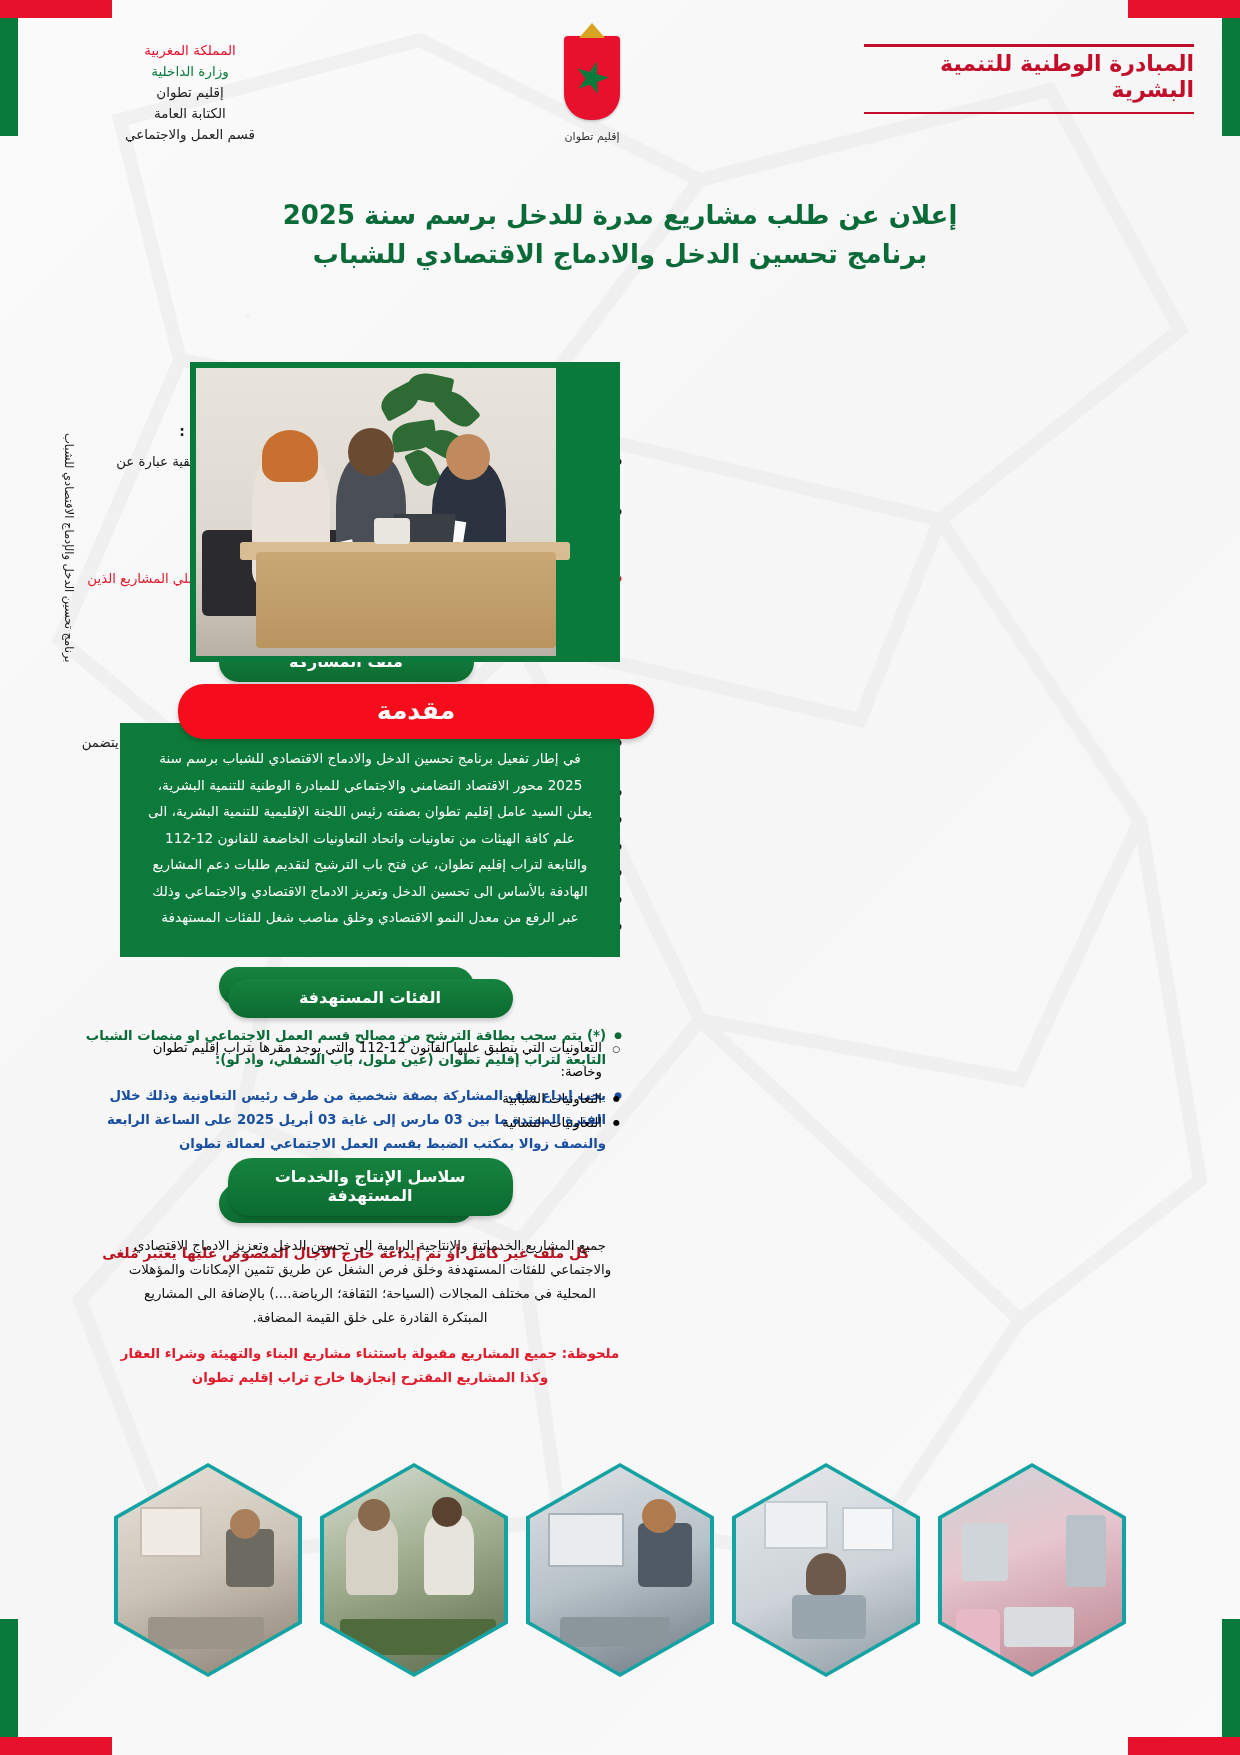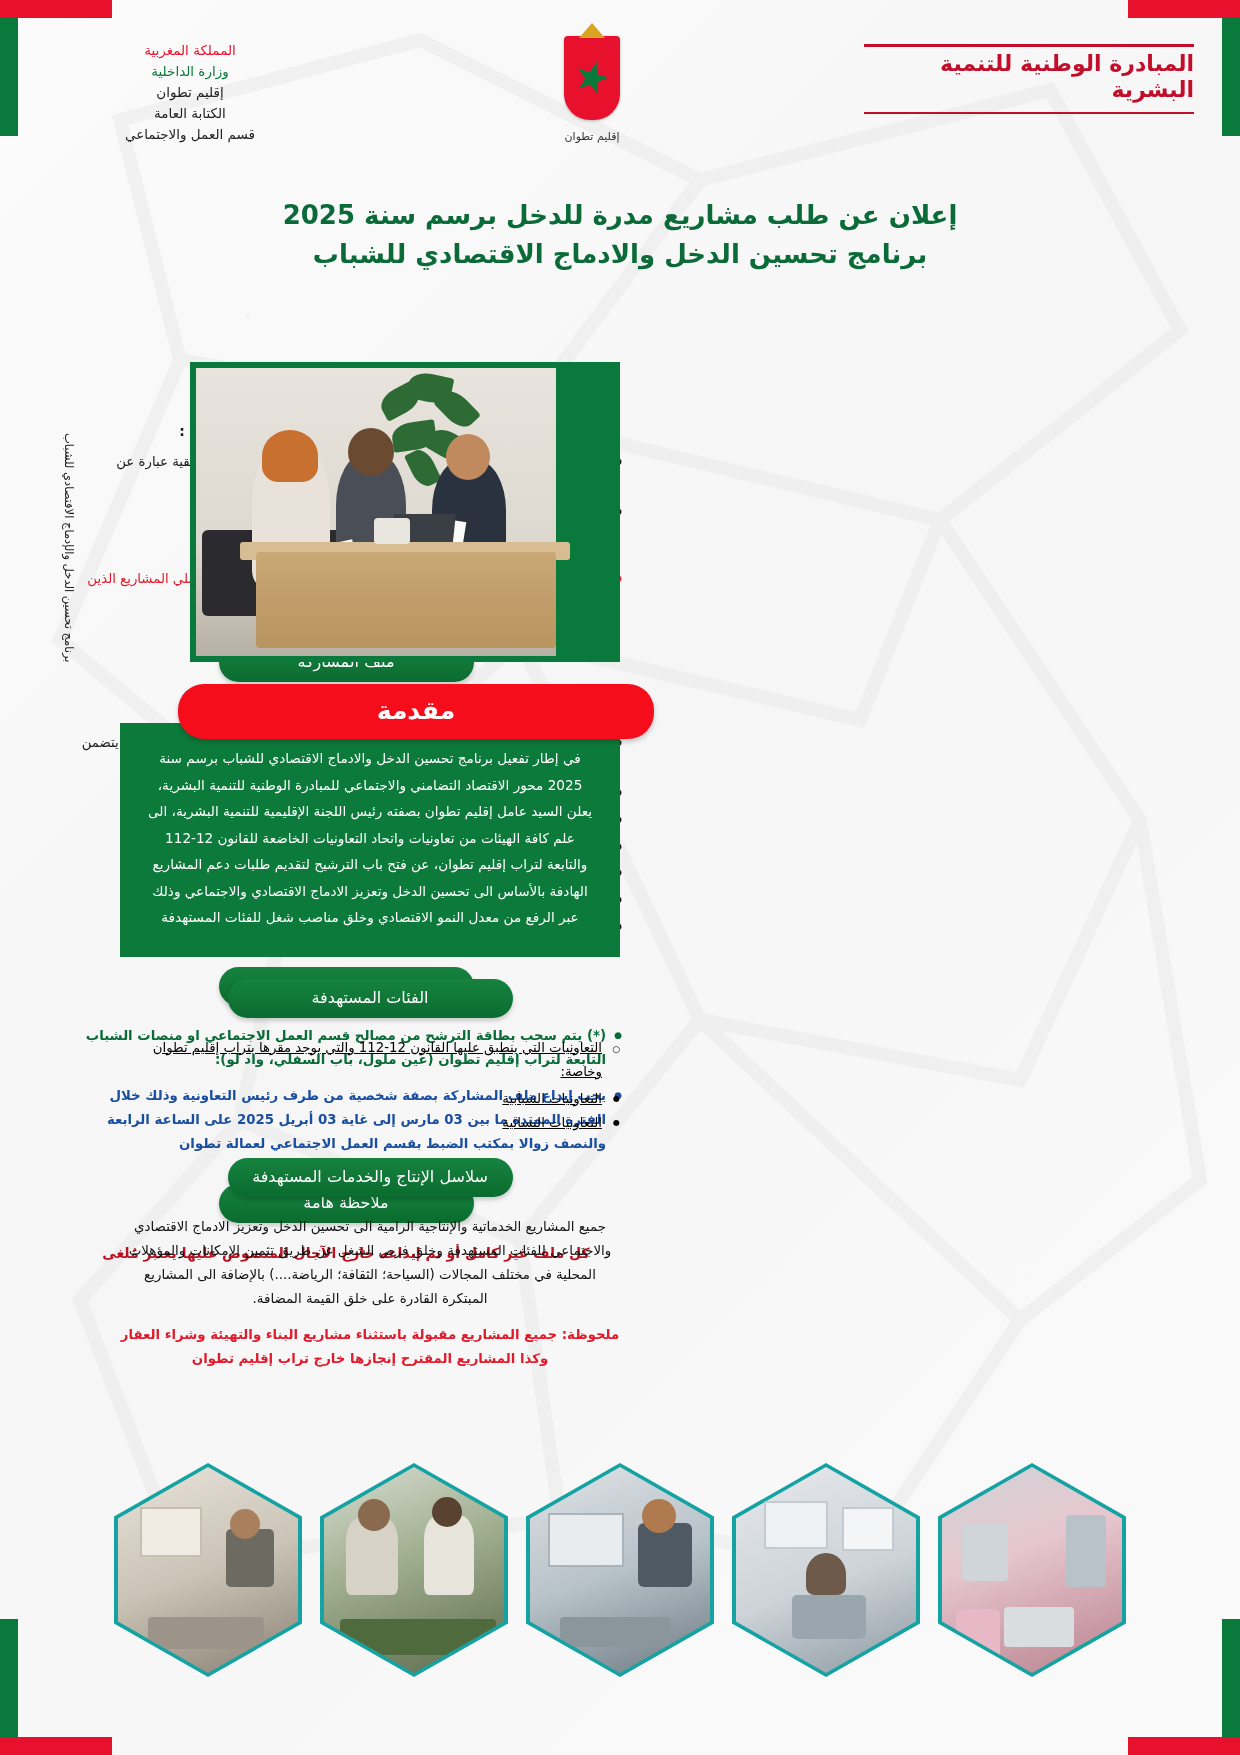--- a/index.html
+++ b/index.html
@@ -131,21 +131,21 @@
 
   
   .col-left  { position: absolute; top: 362px; right: 618px; width: 552px; }
   .col-right { position: absolute; top: 362px; left: 120px;  width: 500px; }
 
   
   .pill {
     background: linear-gradient(180deg, #16833f 0%, #0b6b30 100%);
     color: #ffffff;
     font-size: 16px;
-    font-weight: normal;
+    font-weight: bold;
     text-align: center;
     border-radius: 24px;
     padding: 9px 20px 11px;
     width: 255px;
     margin: 0 auto 18px;
     box-shadow: 0 3px 4px rgba(0,0,0,0.18);
   }
   .pill.wide { width: 285px; }
 
   
@@ -266,21 +266,21 @@
     font-size: 13.6px;
     line-height: 1.95;
     text-align: center;
     margin-top: -16px;
     position: relative;
     z-index: 1;
   }
 
   
   .r-txt { font-size: 13.4px; line-height: 1.8; color: #111; text-align: center; }
-  ul.clist { list-style: none; margin: 0; padding: 0; text-decoration: underline; }
+  ul.clist { list-style: none; margin: 0; padding: 0; }
   ul.clist > li { position: relative; padding-right: 18px; font-size: 13.3px; line-height: 1.85; text-align: right; }
   ul.clist > li::before { content: "\25CF"; position: absolute; right: 0; font-size: 8px; line-height: 2.9; }
   ul.clist > li.hollow::before { content: "\25CB"; font-size: 9px; }
   .r-center li { text-align: center; padding-right: 0; }
   .r-center li::before { position: static; margin-left: 6px; }
 
   .red-note { color: #e21b2c; font-weight: bold; font-size: 13.3px; line-height: 1.8; text-align: center; margin-top: 12px; }
 
   
   .hex-strip {

